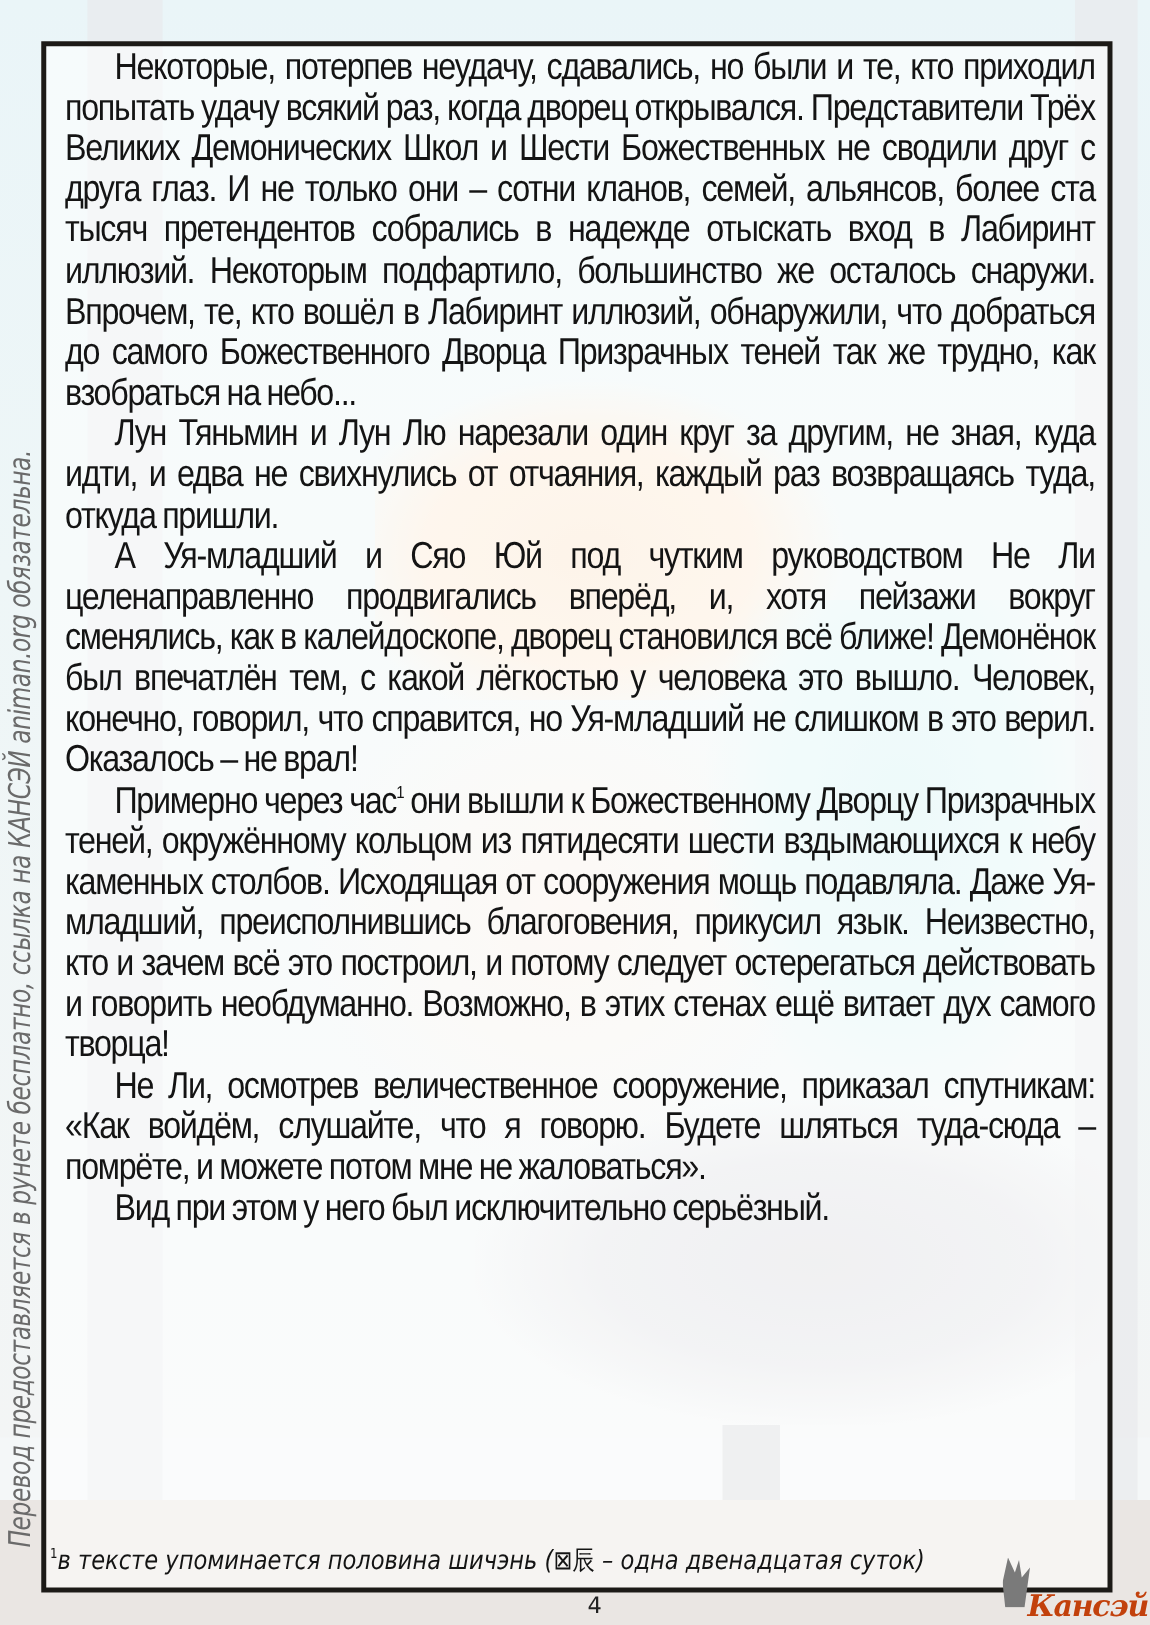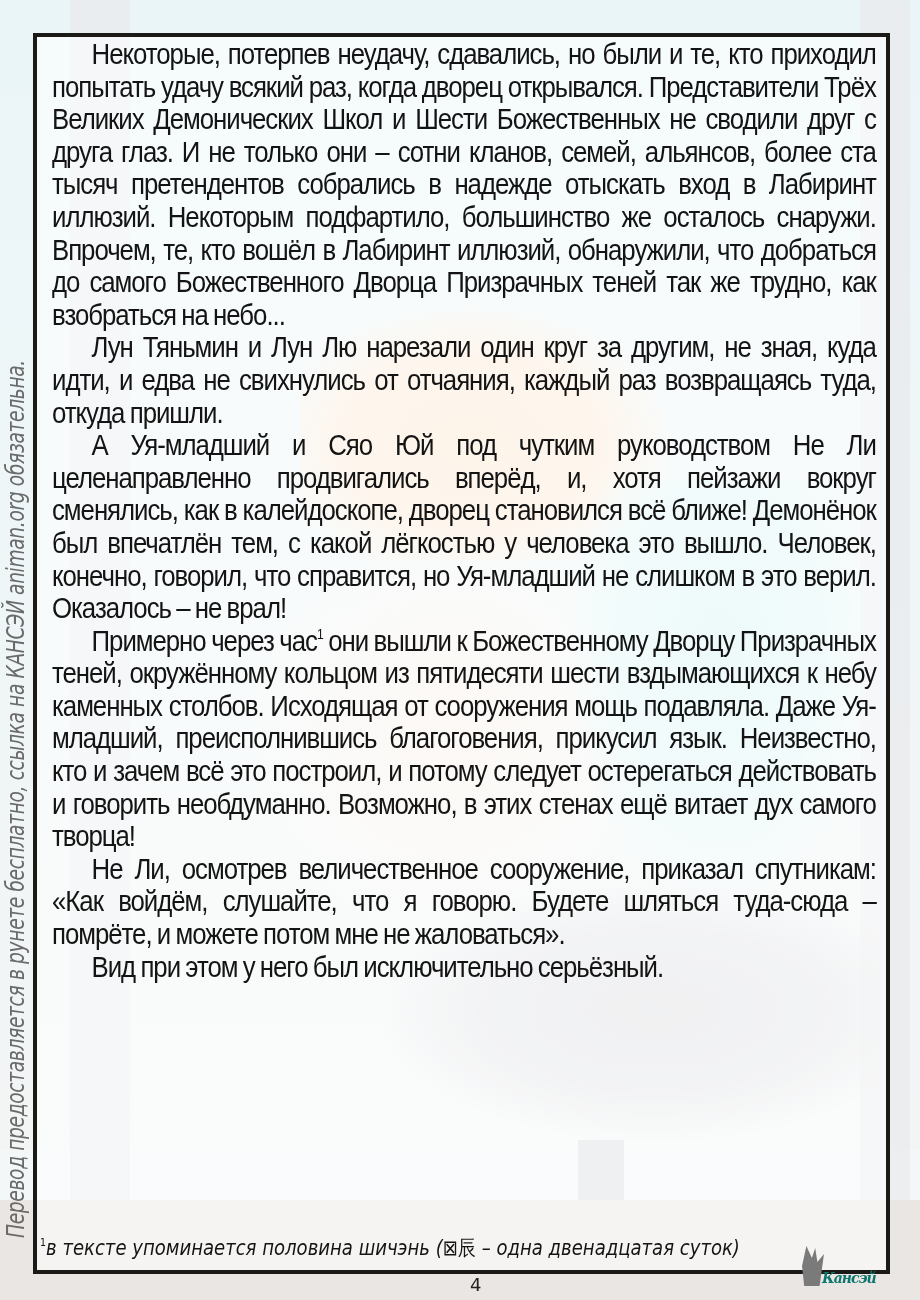--- a/index.html
+++ b/index.html
@@ -58,21 +58,21 @@
   .side-note {
     position: absolute; left: 2px; top: 1238px; width: 1200px; height: 34px;
     transform: rotate(-90deg); transform-origin: left top;
     font-size: 24px; font-style: italic; color: #6a6a6a; white-space: nowrap;
     font-family: "DejaVu Sans", sans-serif; letter-spacing: -0.5px;
   }
   .side-note span { display: inline-block; transform: scaleX(0.78); transform-origin: left center; }
   .logo {
     position: absolute; left: 800px; top: 1252px; width: 70px; height: 46px;
     font-family: "DejaVu Serif", serif; font-style: italic; font-weight: bold;
-    color: #0f766e; font-size: 14px;
+    color: #c2410c; font-size: 24px;
   }
   .logo .mark { position: absolute; left: 2px; top: -6px; width: 22px; height: 40px;
     background: #7a7a7a; clip-path: polygon(20% 0, 45% 30%, 60% 5%, 70% 40%, 100% 20%, 80% 100%, 10% 100%, 0 50%); }
   .logo .word { position: absolute; left: 22px; top: 18px; letter-spacing: -1px; }
 </style>
 </head>
 <body>
 
 <div class="bg">
   <div class="sky"></div>

